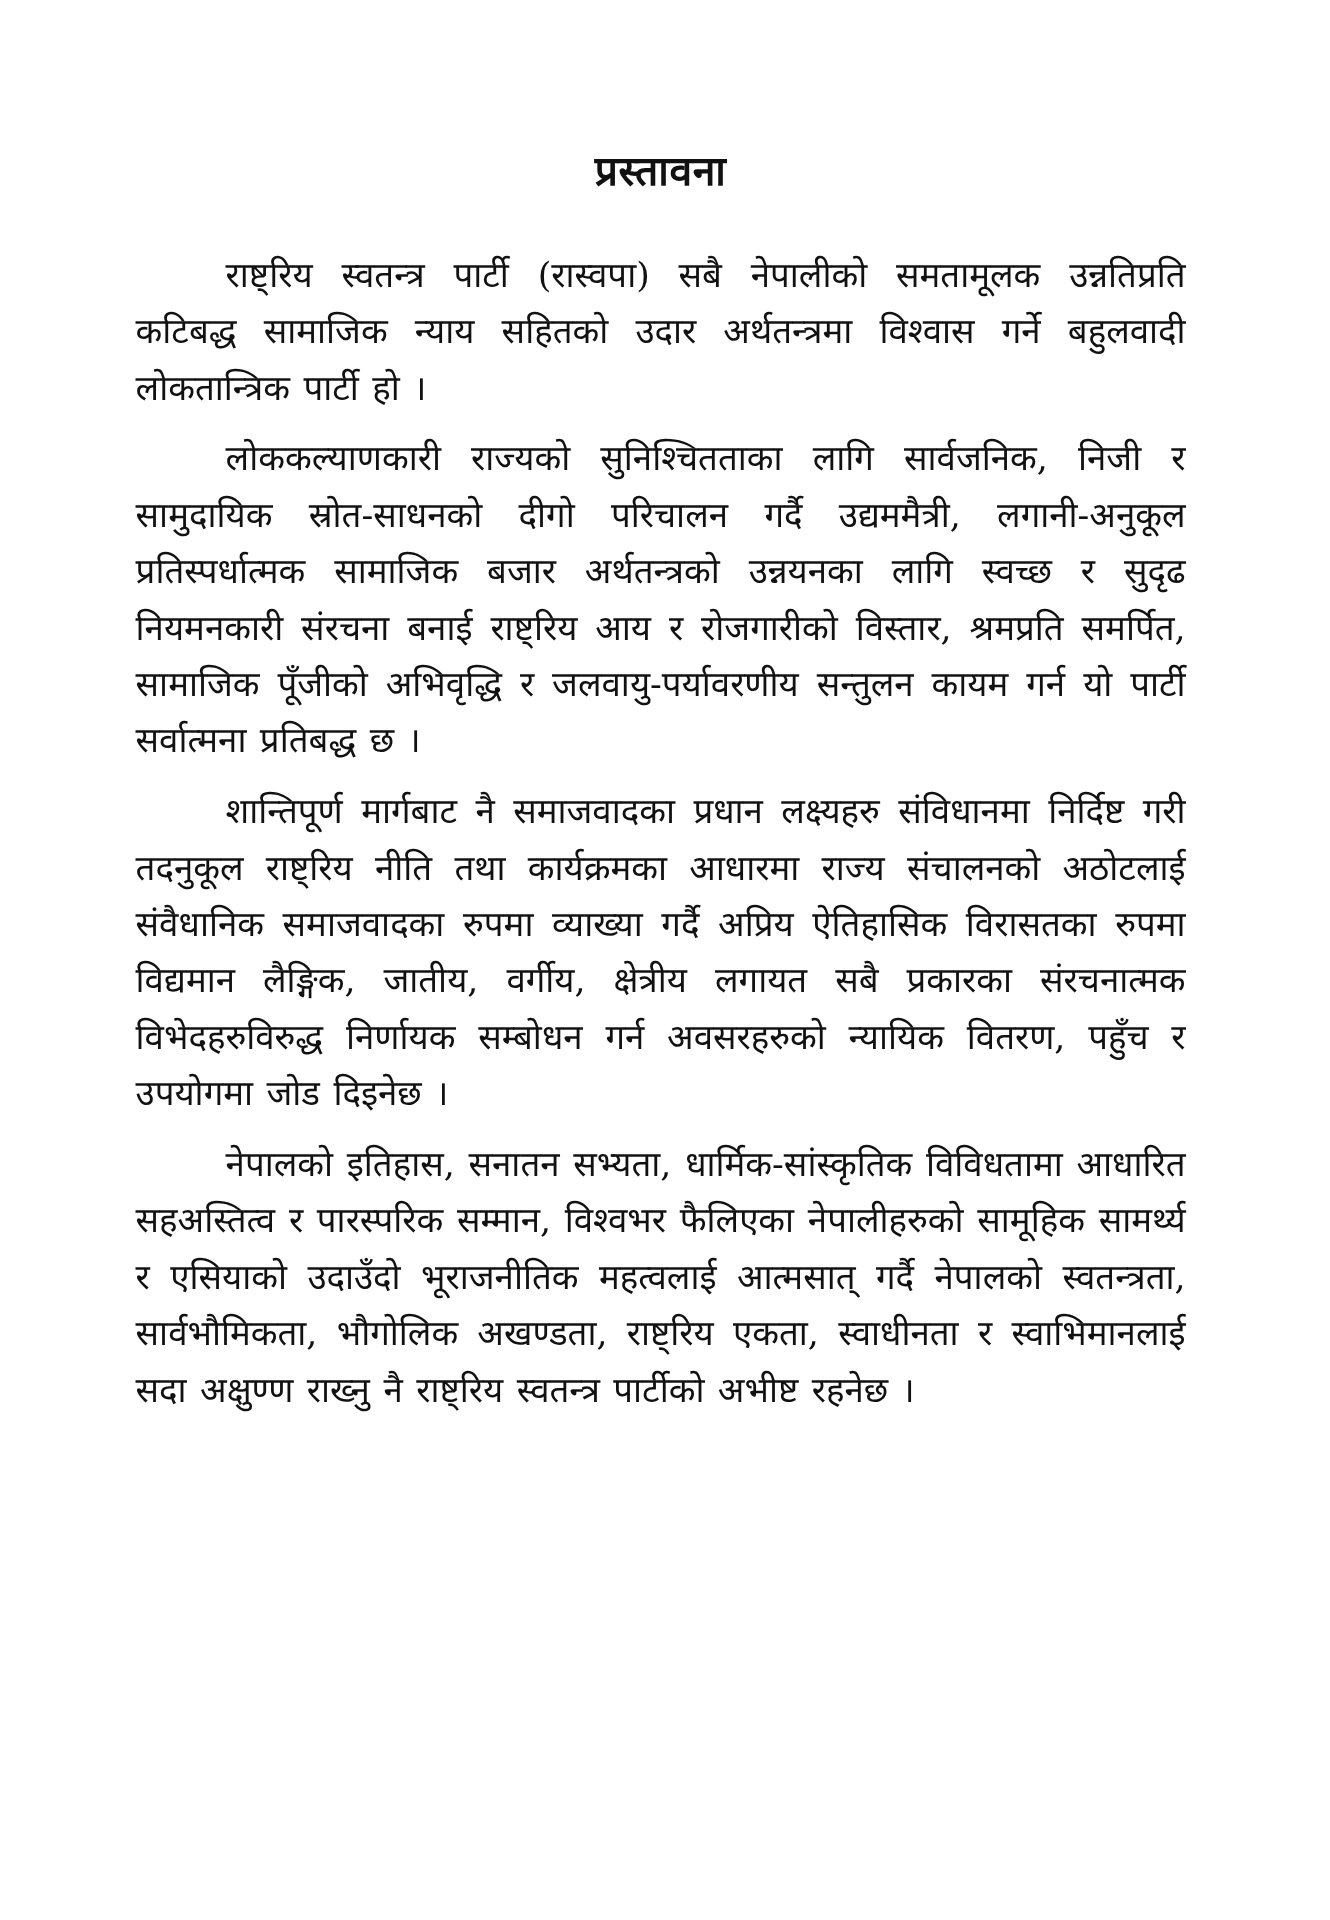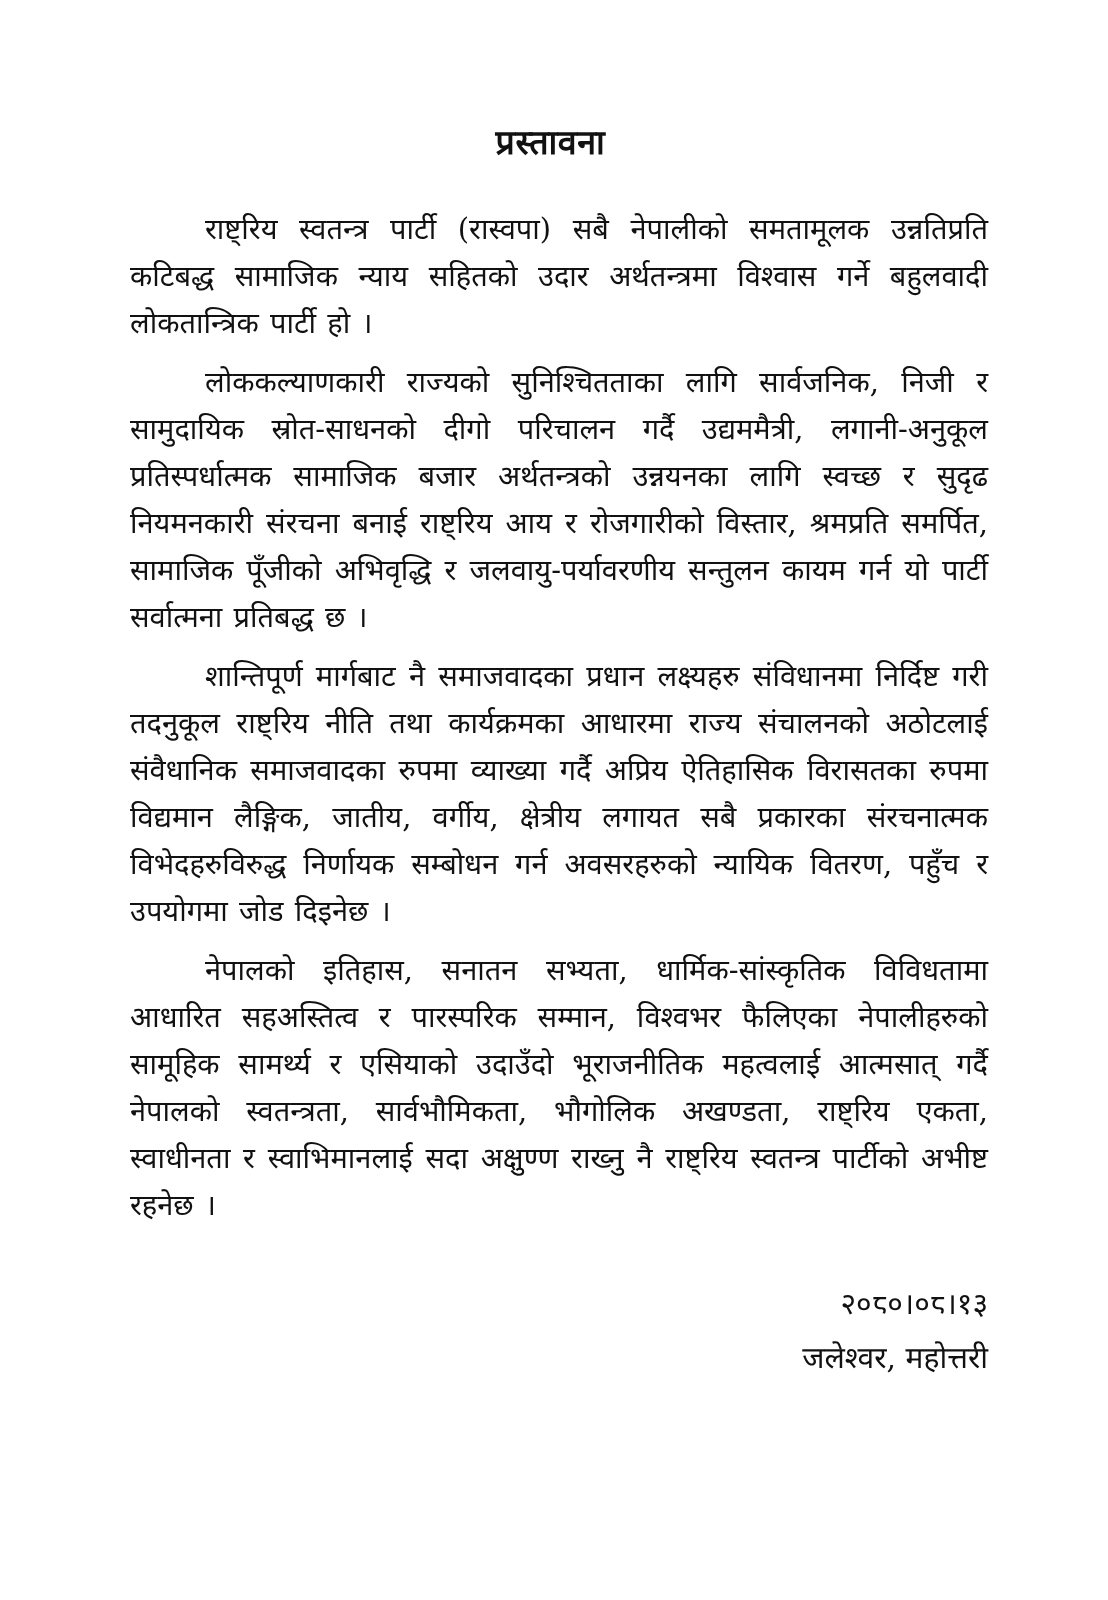--- a/index.html
+++ b/index.html
@@ -27,21 +27,21 @@
     font-size: 34px;
     font-weight: bold;
     margin: 0 0 42px 0;
     letter-spacing: 0.5px;
   }
   .para {
     font-size: 29px;
     line-height: 47px;
     text-align: justify;
     text-indent: 75px;
-    margin: 0 0 12px 17px;
+    margin: 0 0 12px 0;
     word-spacing: 2px;
   }
   .sign {
     margin-top: 48px;
     text-align: right;
     font-size: 30px;
     line-height: 54px;
   }
 </style>
 </head>
@@ -53,18 +53,14 @@
 
     <p class="para">राष्ट्रिय स्वतन्त्र पार्टी (रास्वपा) सबै नेपालीको समतामूलक उन्नतिप्रति कटिबद्ध सामाजिक न्याय सहितको उदार अर्थतन्त्रमा विश्वास गर्ने बहुलवादी लोकतान्त्रिक पार्टी हो ।</p>
 
 
     <p class="para">लोककल्याणकारी राज्यको सुनिश्चितताका लागि सार्वजनिक, निजी र सामुदायिक स्रोत-साधनको दीगो परिचालन गर्दै उद्यममैत्री, लगानी-अनुकूल प्रतिस्पर्धात्मक सामाजिक बजार अर्थतन्त्रको उन्नयनका लागि स्वच्छ र सुदृढ नियमनकारी संरचना बनाई राष्ट्रिय आय र रोजगारीको विस्तार, श्रमप्रति समर्पित, सामाजिक पूँजीको अभिवृद्धि र जलवायु-पर्यावरणीय सन्तुलन कायम गर्न यो पार्टी सर्वात्मना प्रतिबद्ध छ ।</p>
 
     <p class="para">शान्तिपूर्ण मार्गबाट नै समाजवादका प्रधान लक्ष्यहरु संविधानमा निर्दिष्ट गरी तदनुकूल राष्ट्रिय नीति तथा कार्यक्रमका आधारमा राज्य संचालनको अठोटलाई संवैधानिक समाजवादका रुपमा व्याख्या गर्दै अप्रिय ऐतिहासिक विरासतका रुपमा विद्यमान लैङ्गिक, जातीय, वर्गीय, क्षेत्रीय लगायत सबै प्रकारका संरचनात्मक विभेदहरुविरुद्ध निर्णायक सम्बोधन गर्न अवसरहरुको न्यायिक वितरण, पहुँच र उपयोगमा जोड दिइनेछ ।</p>
 
     <p class="para">नेपालको इतिहास, सनातन सभ्यता, धार्मिक-सांस्कृतिक विविधतामा आधारित सहअस्तित्व र पारस्परिक सम्मान, विश्वभर फैलिएका नेपालीहरुको सामूहिक सामर्थ्य र एसियाको उदाउँदो भूराजनीतिक महत्वलाई आत्मसात् गर्दै नेपालको स्वतन्त्रता, सार्वभौमिकता, भौगोलिक अखण्डता, राष्ट्रिय एकता, स्वाधीनता र स्वाभिमानलाई सदा अक्षुण्ण राख्नु नै राष्ट्रिय स्वतन्त्र पार्टीको अभीष्ट रहनेछ ।</p>
 
-    <div class="sign">
-      <div>२०८०।०८।१३</div>
-      <div>जलेश्वर, महोत्तरी</div>
-    </div>
   </div>
 </div>
 
 </body></html>

